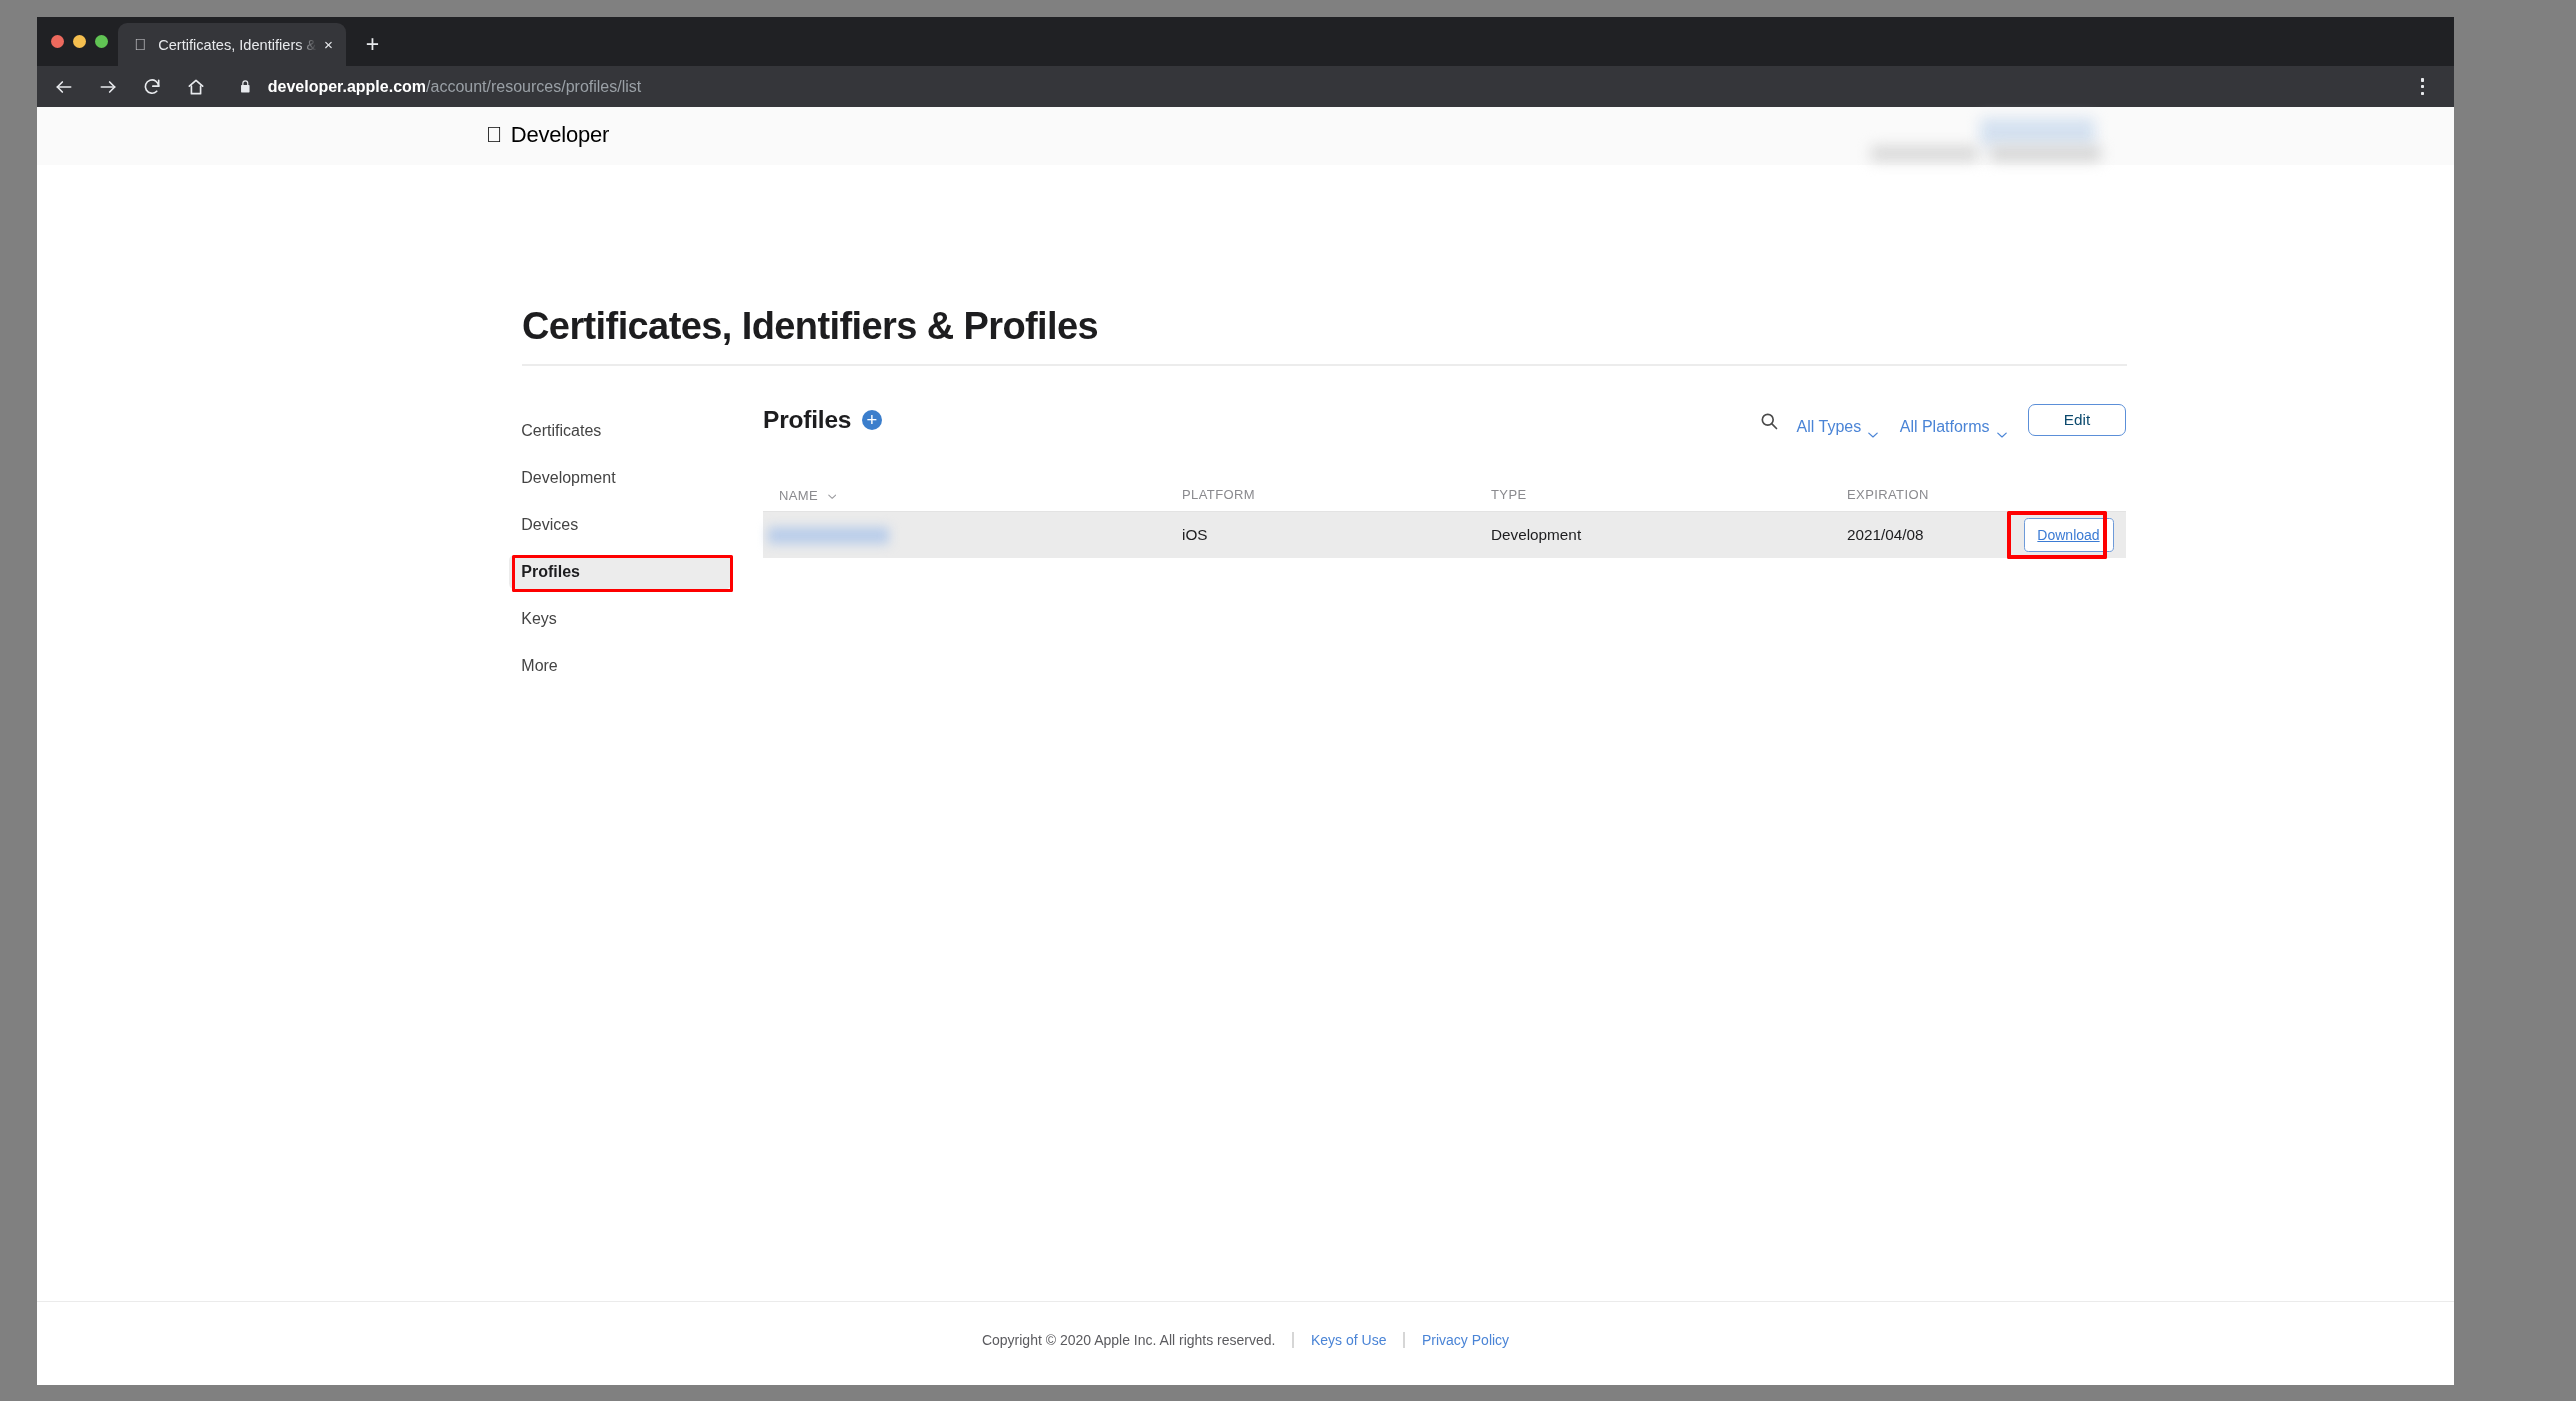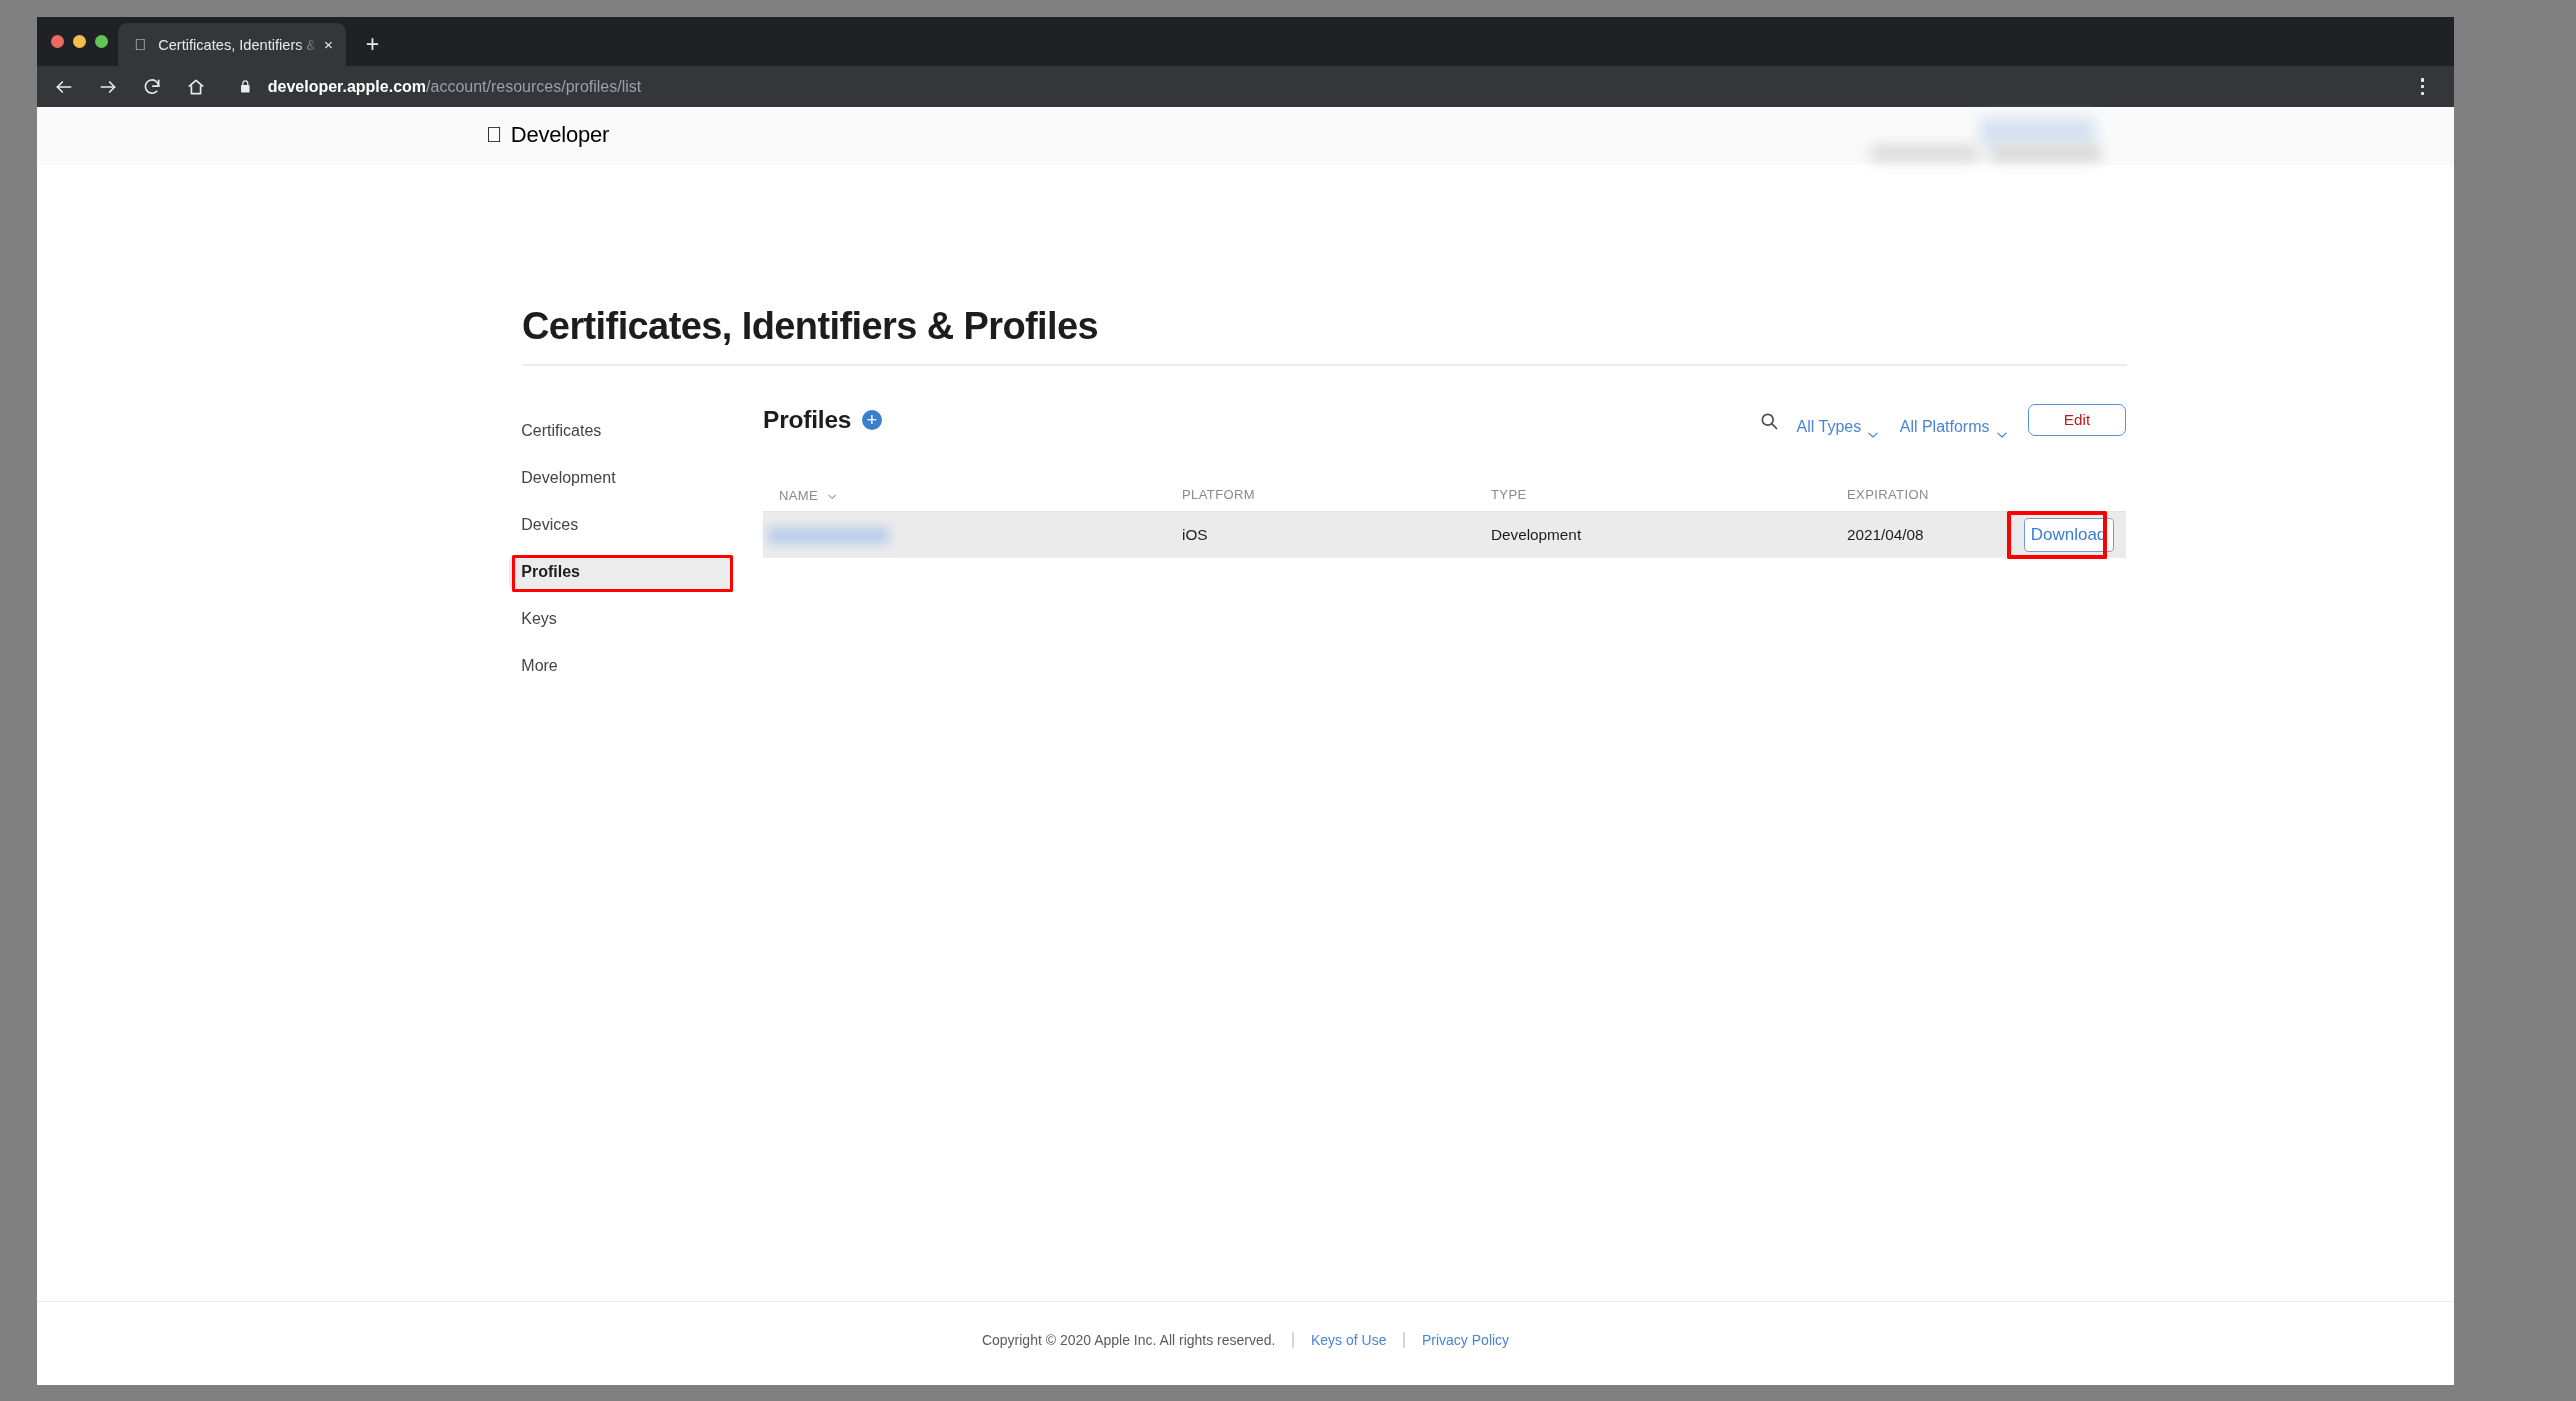--- a/index.html
+++ b/index.html
@@ -213,21 +213,21 @@
   }
   .chev {
     display: inline-block;
     width: 10px; height: 6.1px;
   }
   #edit-button {
     width: 98px; height: 32px;
     border: 1.5px solid #5b8fd8;
     border-radius: 7px;
     background: #fff;
-    color: #b91c1c;
+    color: #0c4a6e;
     font-size: 15.3px;
     display: flex; align-items: center; justify-content: center;
   }
 
   
   #profiles-table {
     position: absolute; left: 726px; top: 374px;
     width: 1363px;
   }
   #table-head {
@@ -271,22 +271,22 @@
     left: 1247px; top: 1.5px;
     width: 117px; height: 43px;
     display: flex; align-items: center; justify-content: center;
   }
   #download-button {
     width: 90px; height: 34px;
     border: 1.5px solid #6d9ad9;
     border-radius: 4.6px;
     background: #fff;
     color: #3b7bd4;
-    font-size: 17px;
-    display: flex; align-items: center; justify-content: center;
+    font-size: 14px;
+    display: flex; align-items: center; justify-content: center; text-decoration: underline;
   }
   #download-highlight {
     position: absolute;
     left: 1244px; top: -0.8px;
     width: 100px; height: 48px;
     border: 4.6px solid #fe0000;
     border-radius: 1.5px;
     pointer-events: none;
   }
 

